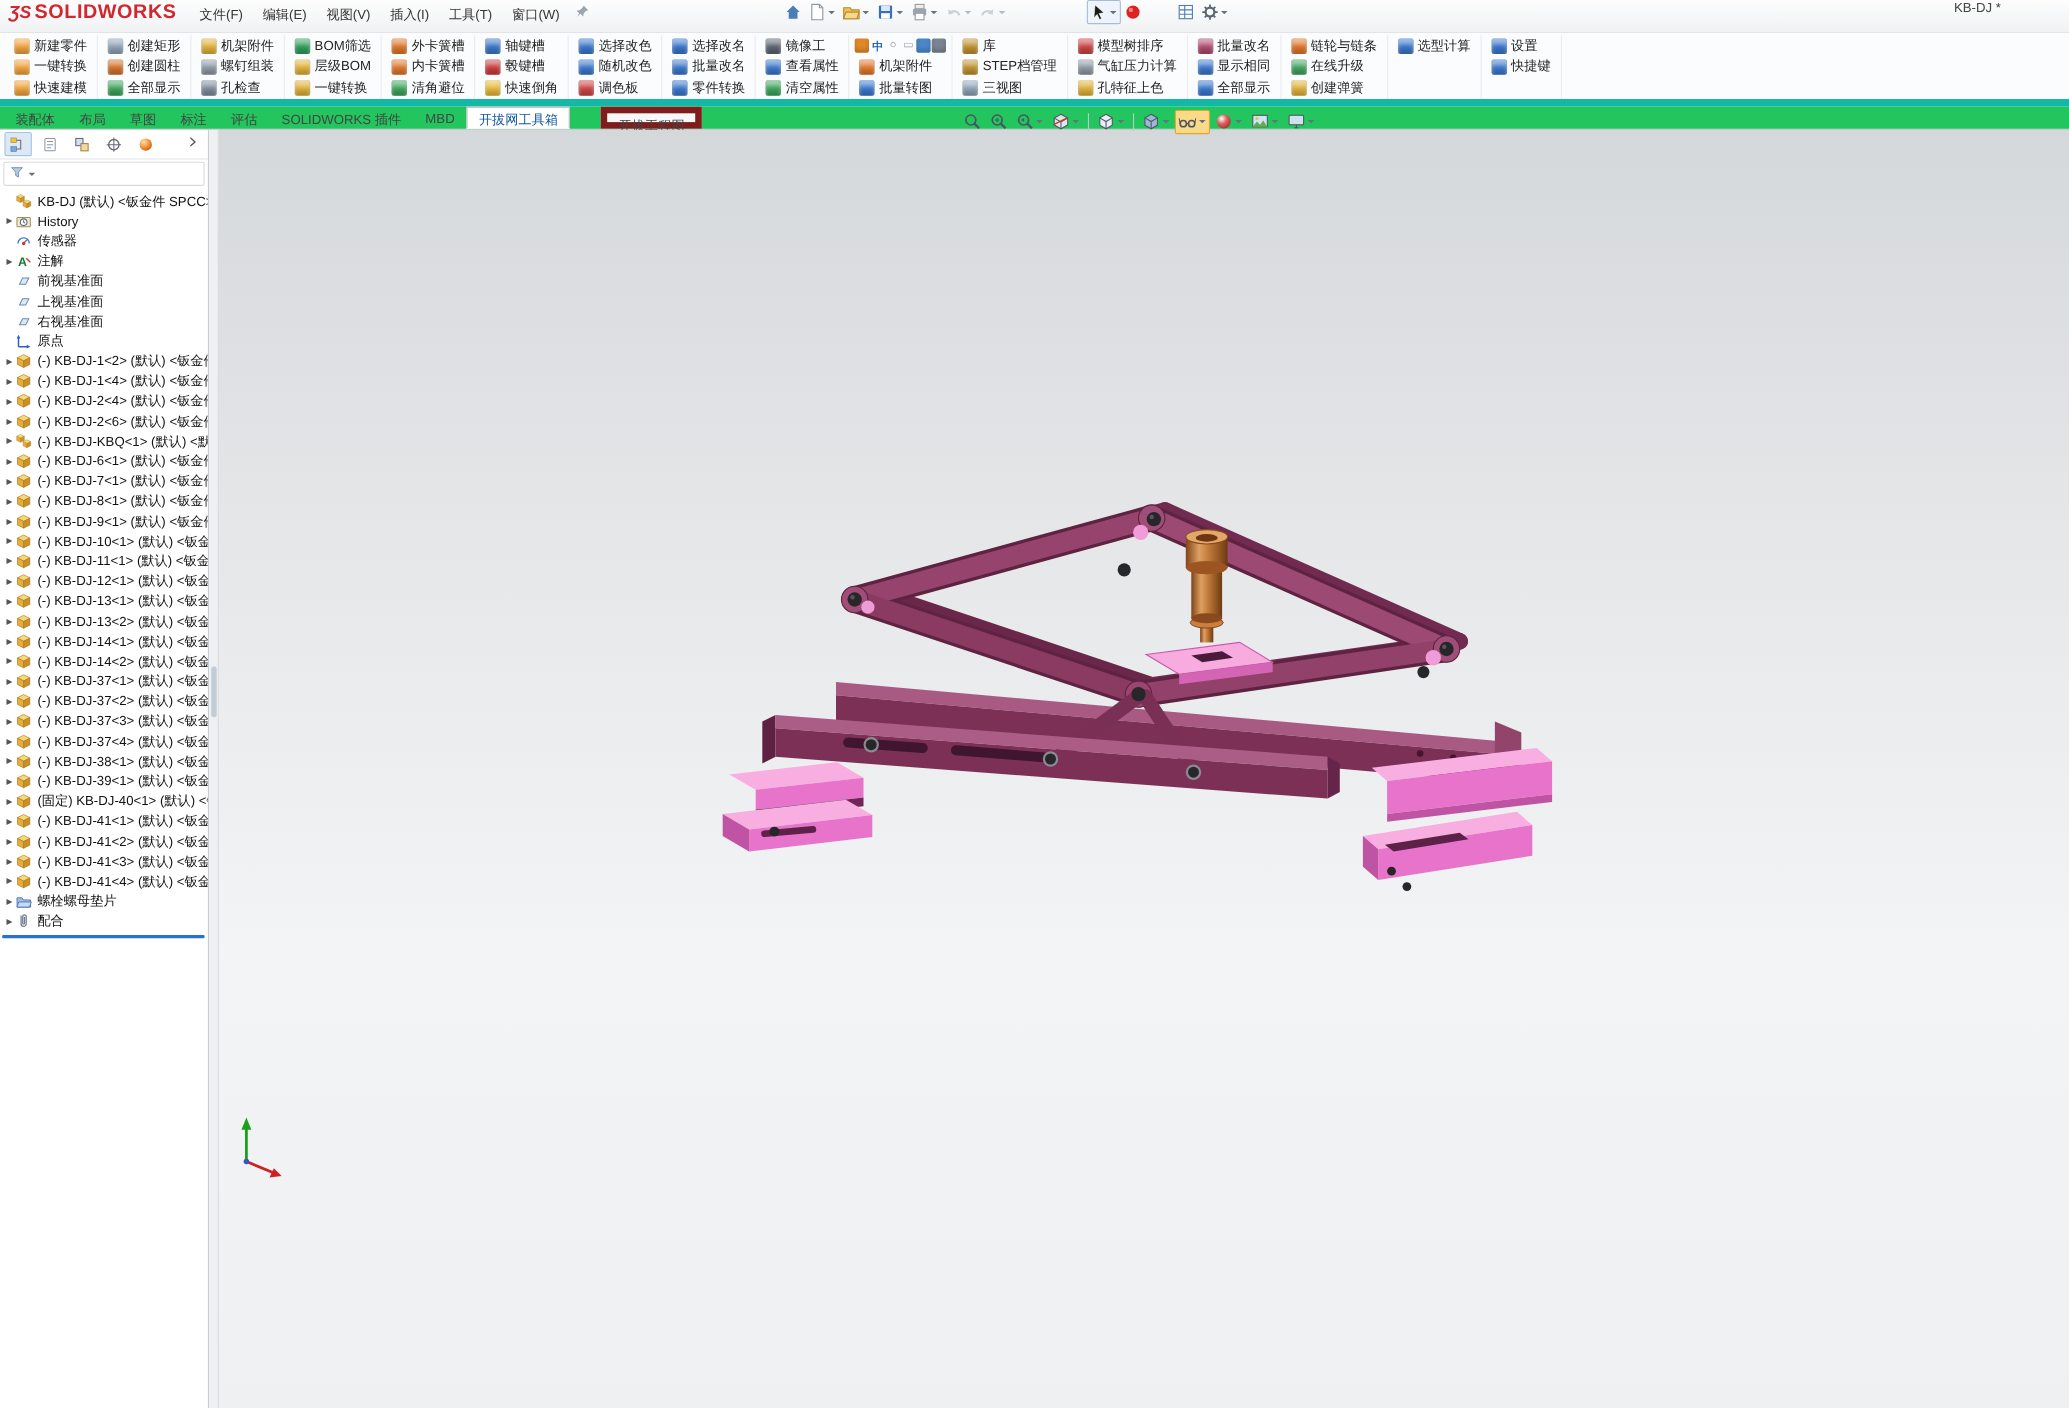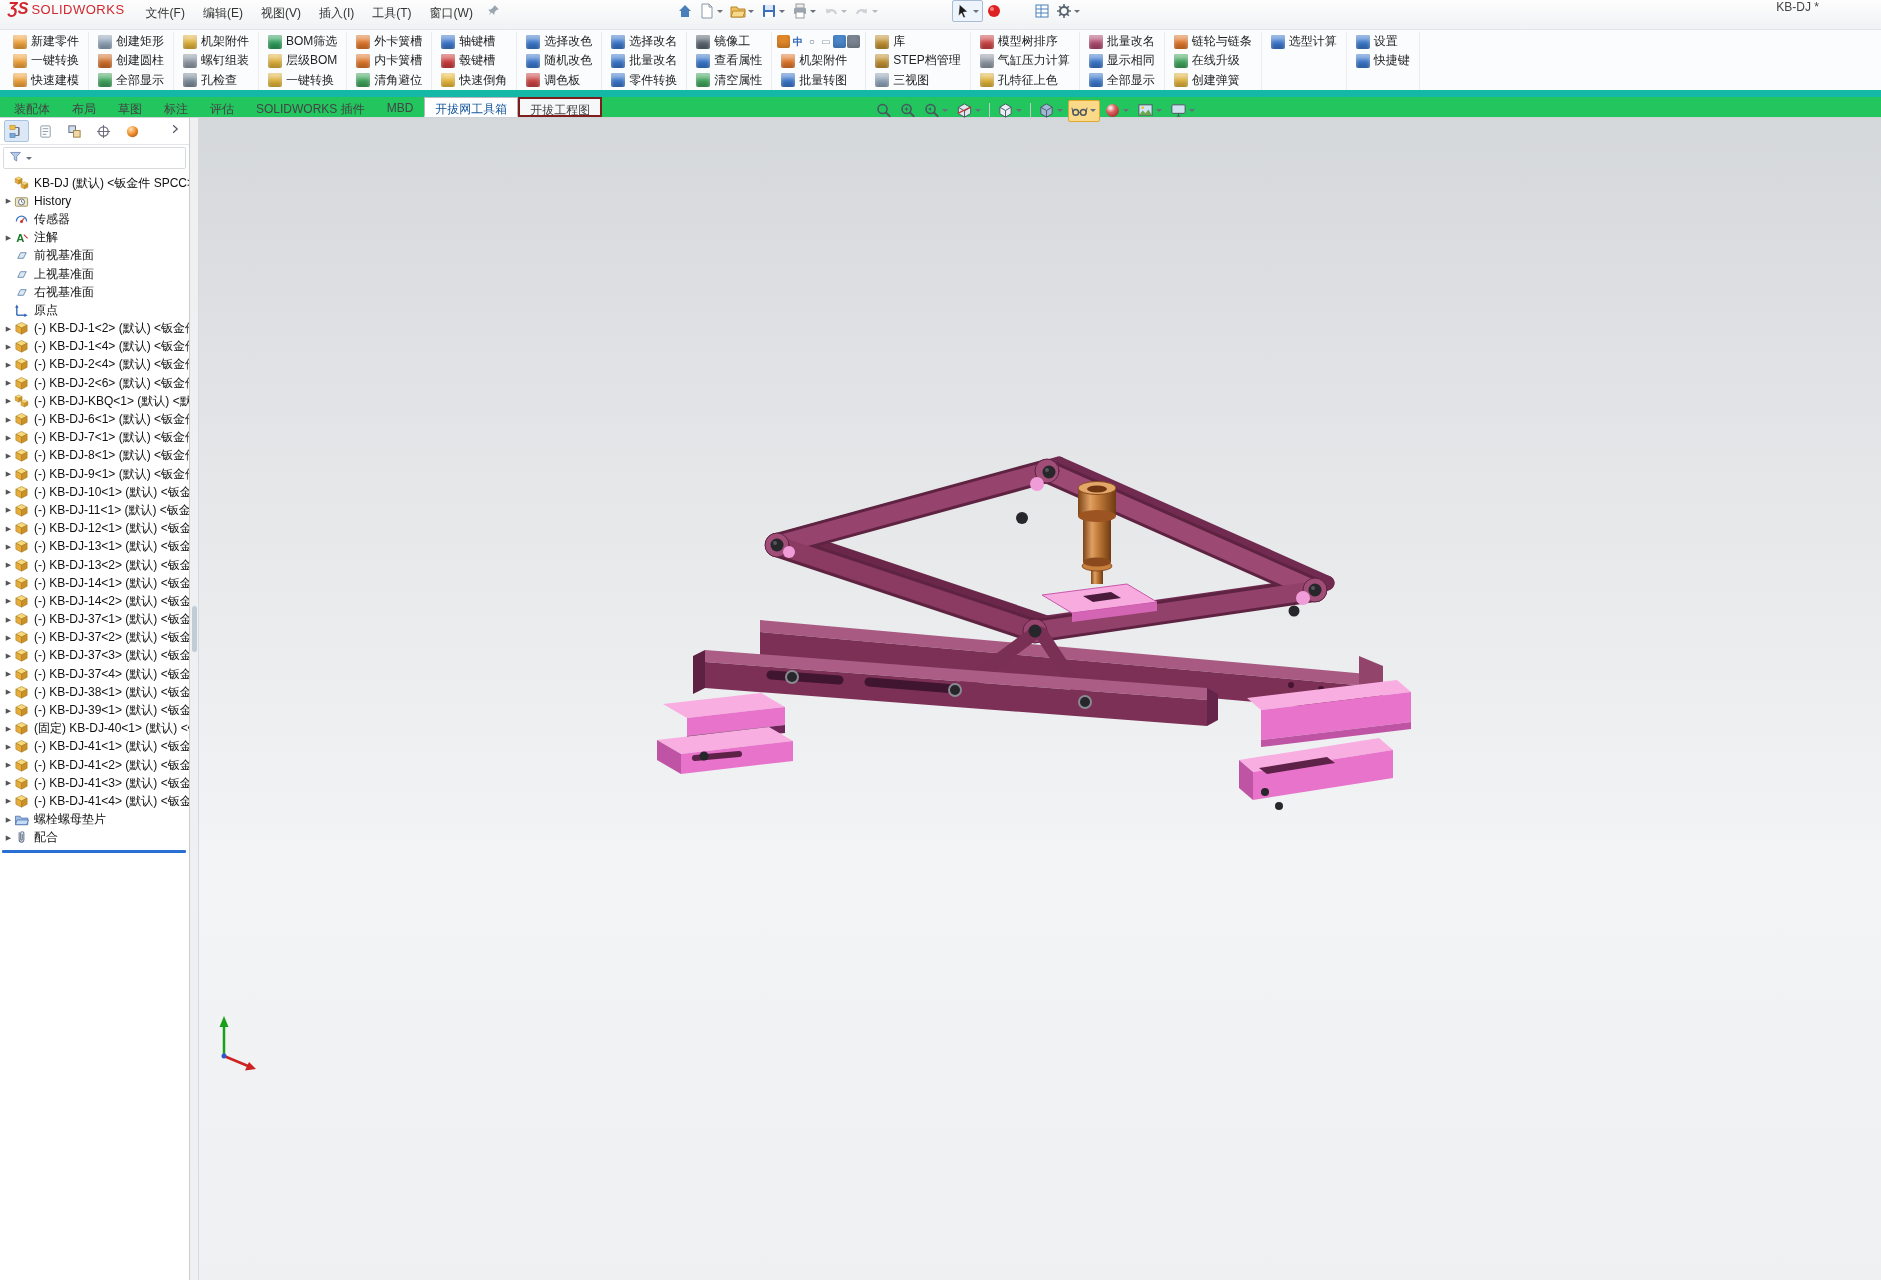--- a/index.html
+++ b/index.html
@@ -4,21 +4,21 @@
 <style>
 *{margin:0;padding:0;box-sizing:border-box;}
 html,body{width:1881px;height:1280px;overflow:hidden;background:#fff;
   font-family:"Liberation Sans","DejaVu Sans",sans-serif;font-size:12px;position:relative;}
 
 .titlebar{position:absolute;left:0;top:0;width:100%;height:30px;
   background:linear-gradient(#fdfdfd,#f0f2f4);border-bottom:1px solid #e2e4e7;
   display:flex;align-items:flex-start;}
 .logo{display:flex;align-items:baseline;gap:3px;padding:0 12px 0 8px;}
 .logo-mark{color:#d1272e;font-weight:bold;font-style:italic;font-size:16px;}
-.logo-text{color:#d1272e;font-weight:normal;font-size:13px;letter-spacing:.5px;}
+.logo-text{color:#d1272e;font-weight:bold;font-size:18px;letter-spacing:.5px;}
 .menu-item{padding:5px 9px;color:#333;cursor:default;white-space:nowrap;}
 .pinbtn{width:20px;height:20px;display:flex;align-items:center;justify-content:center;margin-left:2px;}
 .pinbtn svg{width:13px;height:13px;}
 .qgroup{display:flex;align-items:center;}
 .qbtn{display:flex;align-items:center;height:22px;padding:0 2px;border-radius:2px;border:1px solid transparent;}
 .qbtn svg{width:16px;height:16px;}
 .qbtn.disabled{opacity:.45;}
 .qbtn.active{border:1px solid #a8bcd4;background:#eef4fb;}
 .caret{width:0;height:0;border:3px solid transparent;border-top-color:#68707a;margin:3px 1px 0 2px;}
 .doc-title{margin-left:auto;margin-right:62px;color:#444;}
@@ -33,21 +33,21 @@
 .rlb{color:#222;}
 .rcell.mini{gap:1px;}
 .mic{width:13px;height:13px;border-radius:2px;display:inline-flex;align-items:center;justify-content:center;
   font-size:10px;color:#fff;box-shadow:inset 0 -3px 4px rgba(0,0,0,.18);}
 .mic.t{box-shadow:none;background:transparent!important;font-weight:bold;}
 
 .tabsrow{position:absolute;top:97px;left:0;width:100%;height:21px;background:#22c55e;
   border-bottom:1px solid #cfd2d6;display:flex;align-items:stretch;padding-left:3px;}
 .tab{padding:3px 10px 2px;color:#444;border:1px solid transparent;white-space:nowrap;cursor:default;}
 .tab.active{background:#fff;border:1px solid #b5b9bf;border-bottom-color:#fff;color:#14569e;}
-.tab.raised{border:2px solid #7f1d1d;background:#f6f7f8;}
+.tab.raised{border:6px solid #7f1d1d;background:#f6f7f8;margin-left:28px;}
 
 .treepanel{position:absolute;left:0;top:118px;width:190px;bottom:0;background:#fff;
   border-right:1px solid #c9ccd0;display:flex;flex-direction:column;overflow:hidden;}
 .tree-tabs{height:27px;display:flex;align-items:center;gap:4px;padding:2px 4px;border-bottom:1px solid #e4e6e9;}
 .ttab{width:25px;height:22px;display:flex;align-items:center;justify-content:center;border-radius:2px;border:1px solid transparent;}
 .ttab.active{background:#dce8f5;border:1px solid #a8c4e0;}
 .ttab svg{width:15px;height:15px;}
 .tchev{margin-left:auto;width:16px;height:16px;}
 .tchev svg{width:12px;height:12px;}
 .tree-filter{height:22px;display:flex;align-items:center;gap:2px;padding:0 5px;

